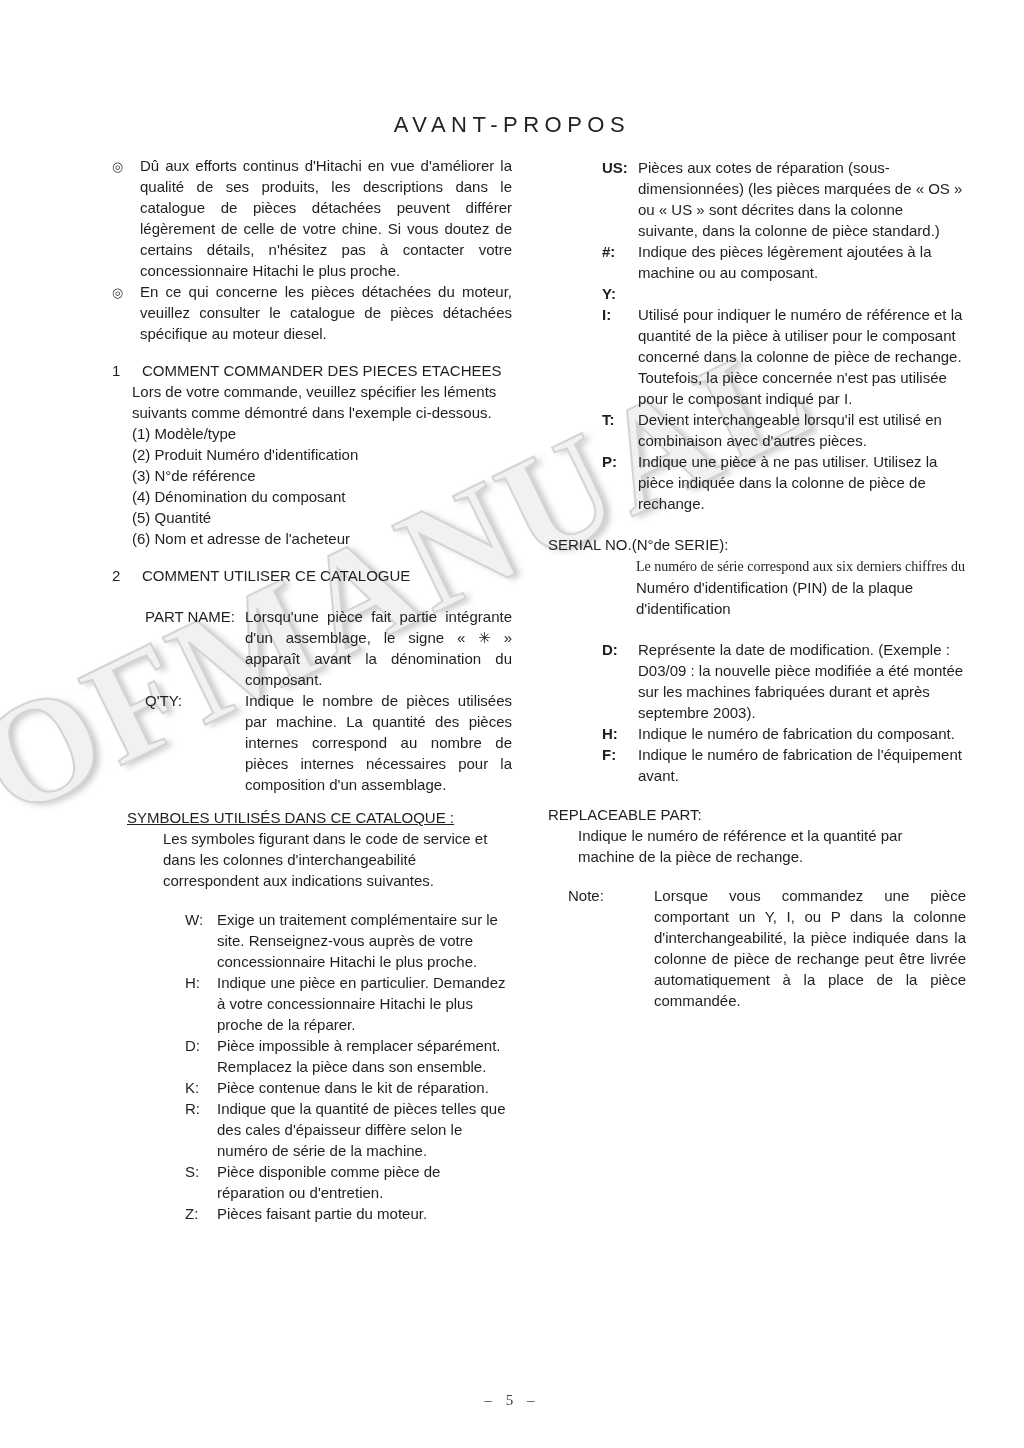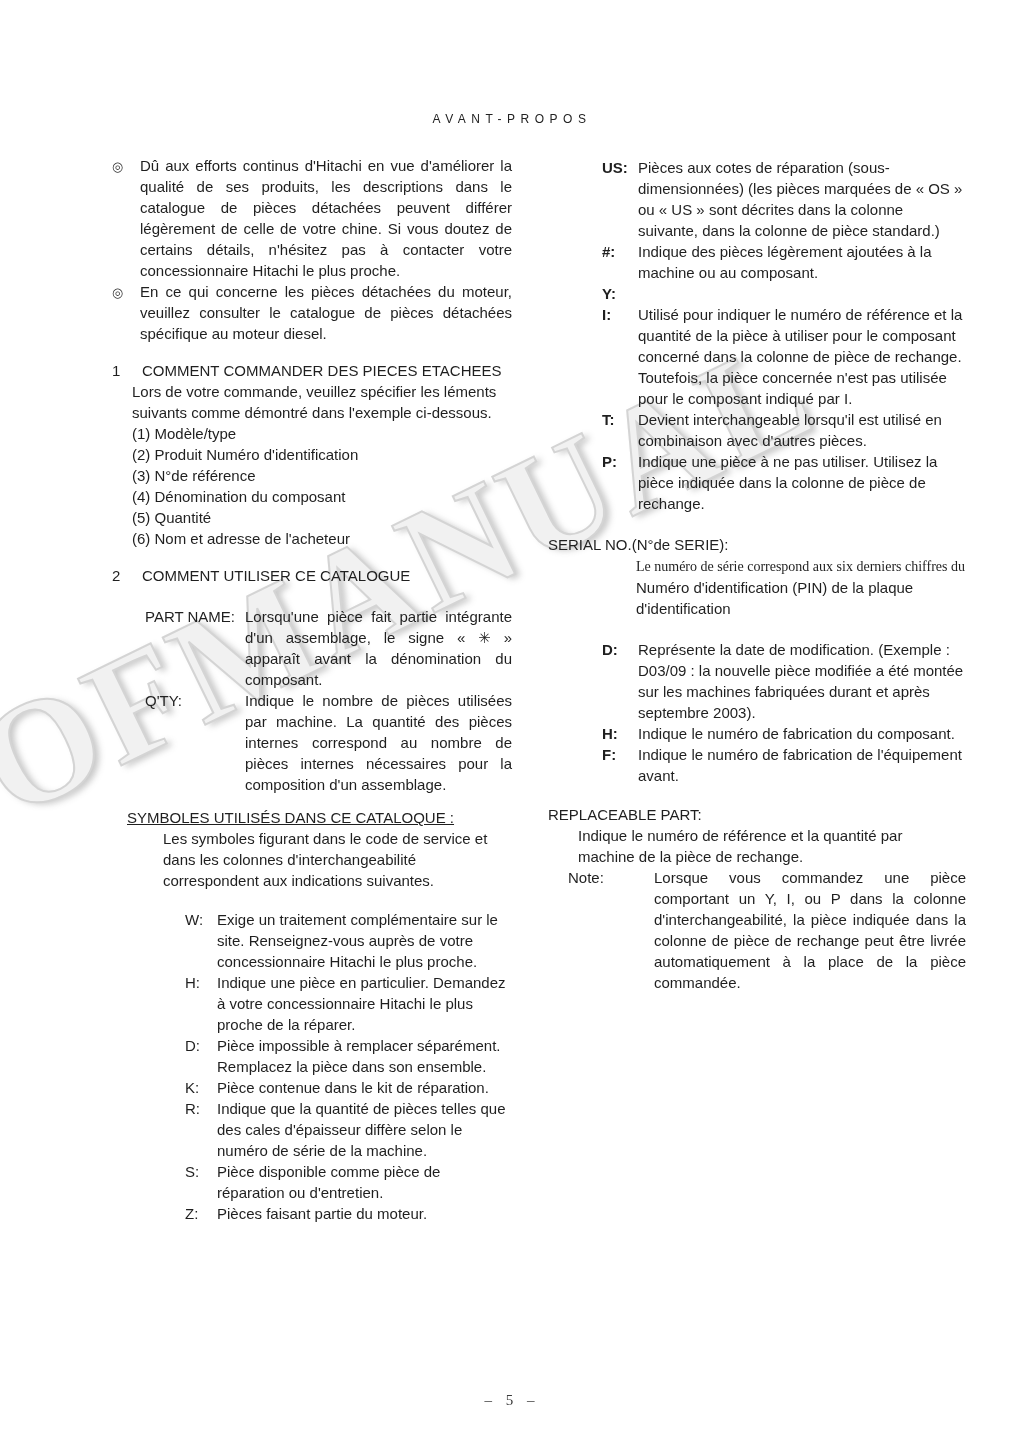--- a/index.html
+++ b/index.html
@@ -25,21 +25,21 @@
     color:#f1f1f1;
     -webkit-text-stroke:2px #d4d4d4;
     text-shadow:4px 4px 6px rgba(110,110,110,0.38), -2px -2px 1px #ffffff;
     z-index:1;
     user-select:none;
   }
   
   .title{
     position:absolute;top:112px;left:0;width:100%;
     text-align:center;
-    font-size:12px;letter-spacing:5.5px;
+    font-size:22px;letter-spacing:5.5px;
     color:#222;
     z-index:2;
   }
   .col{position:absolute;z-index:2;font-size:15px;line-height:21px;}
   .col-left{left:112px;top:155px;width:400px;}
   .col-right{left:548px;top:157px;width:418px;}
 
   .bullet-row{display:flex;}
   .bullet-marker{width:28px;flex:0 0 28px;font-size:13px;padding-top:1px;color:#333;}
   .bullet-text{flex:1;text-align:justify;}
@@ -69,21 +69,21 @@
 
   .serial-block{margin-top:20px;}
   .serial-text{margin-left:88px;width:330px;}
   .serif{font-family:"Liberation Serif", serif;font-size:14px;}
 
   .r-symbols2{margin-top:20px;}
 
   .replaceable{margin-top:18px;}
   .replaceable-text{margin-left:30px;width:370px;}
 
-  .note-row{display:flex;}
+  .note-row{display:flex;margin-top:18px;}
   .note-label{width:86px;flex:0 0 86px;margin-left:20px;}
   .note-text{flex:1;text-align:justify;}
 
   .footer{
     position:absolute;left:0;top:1392px;width:100%;
     text-align:center;
     font-family:"Liberation Serif", serif;
     font-size:15px;letter-spacing:5px;
     color:#3a3a3a;
     z-index:2;

